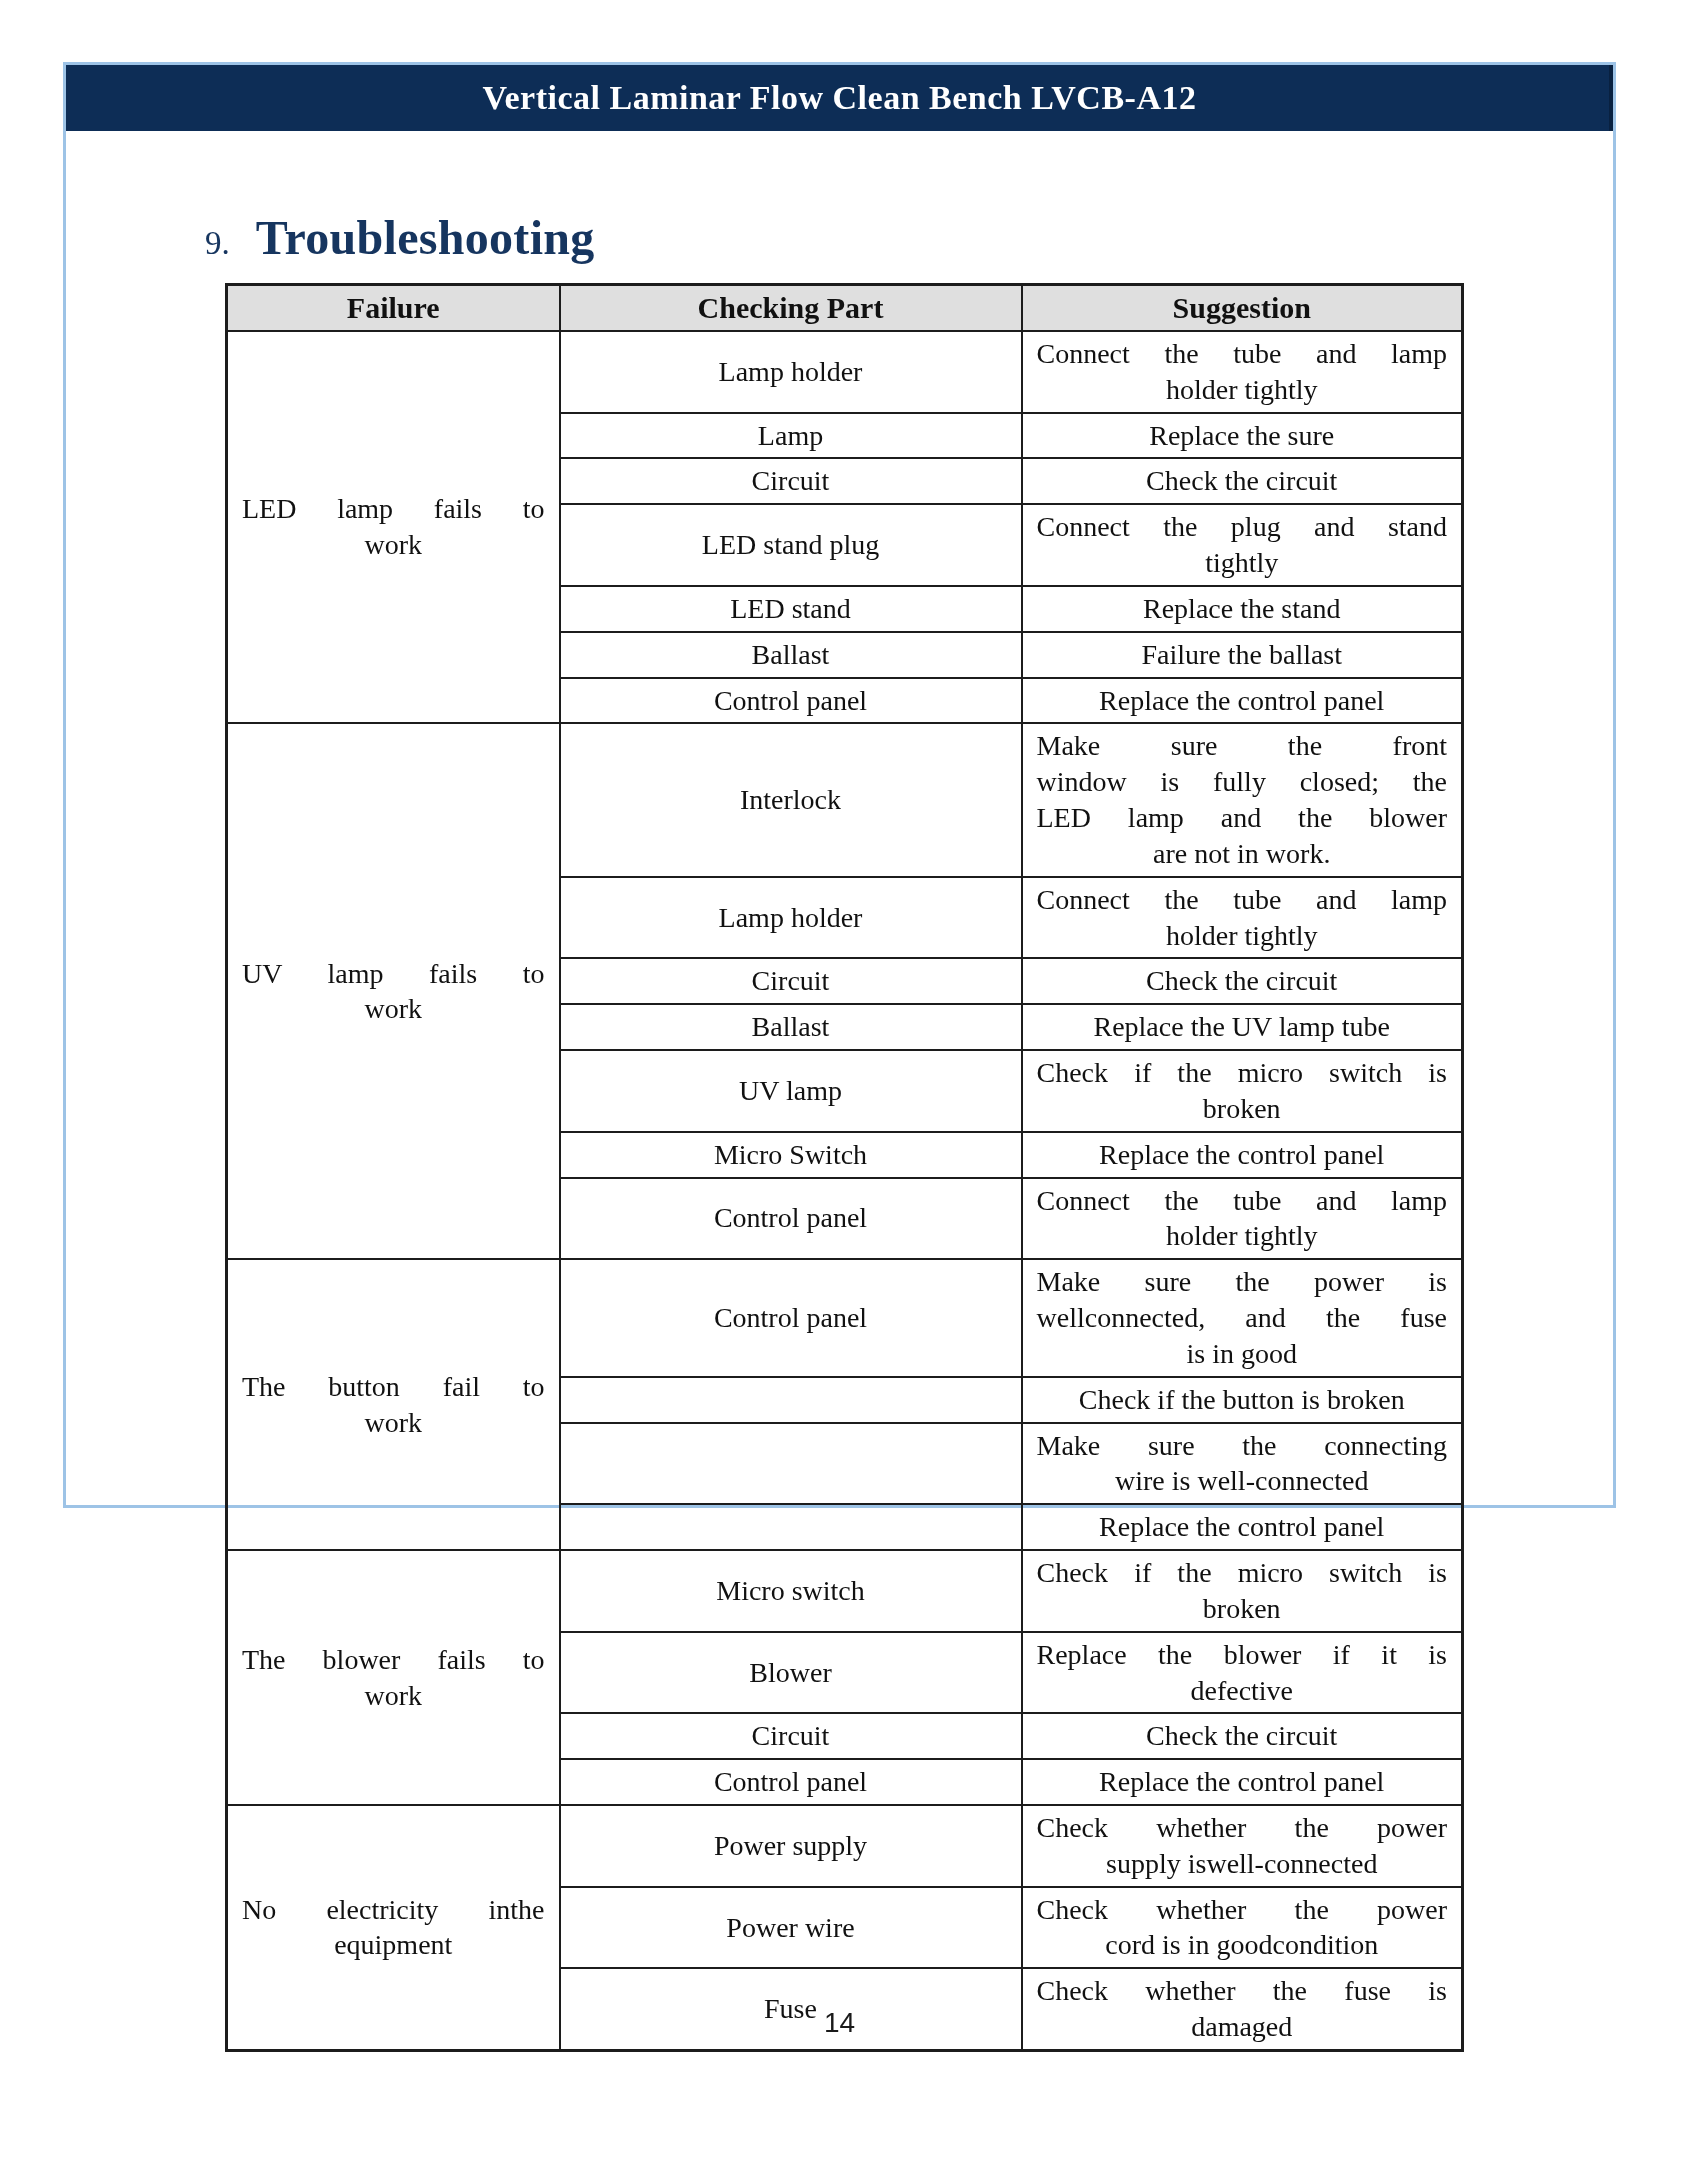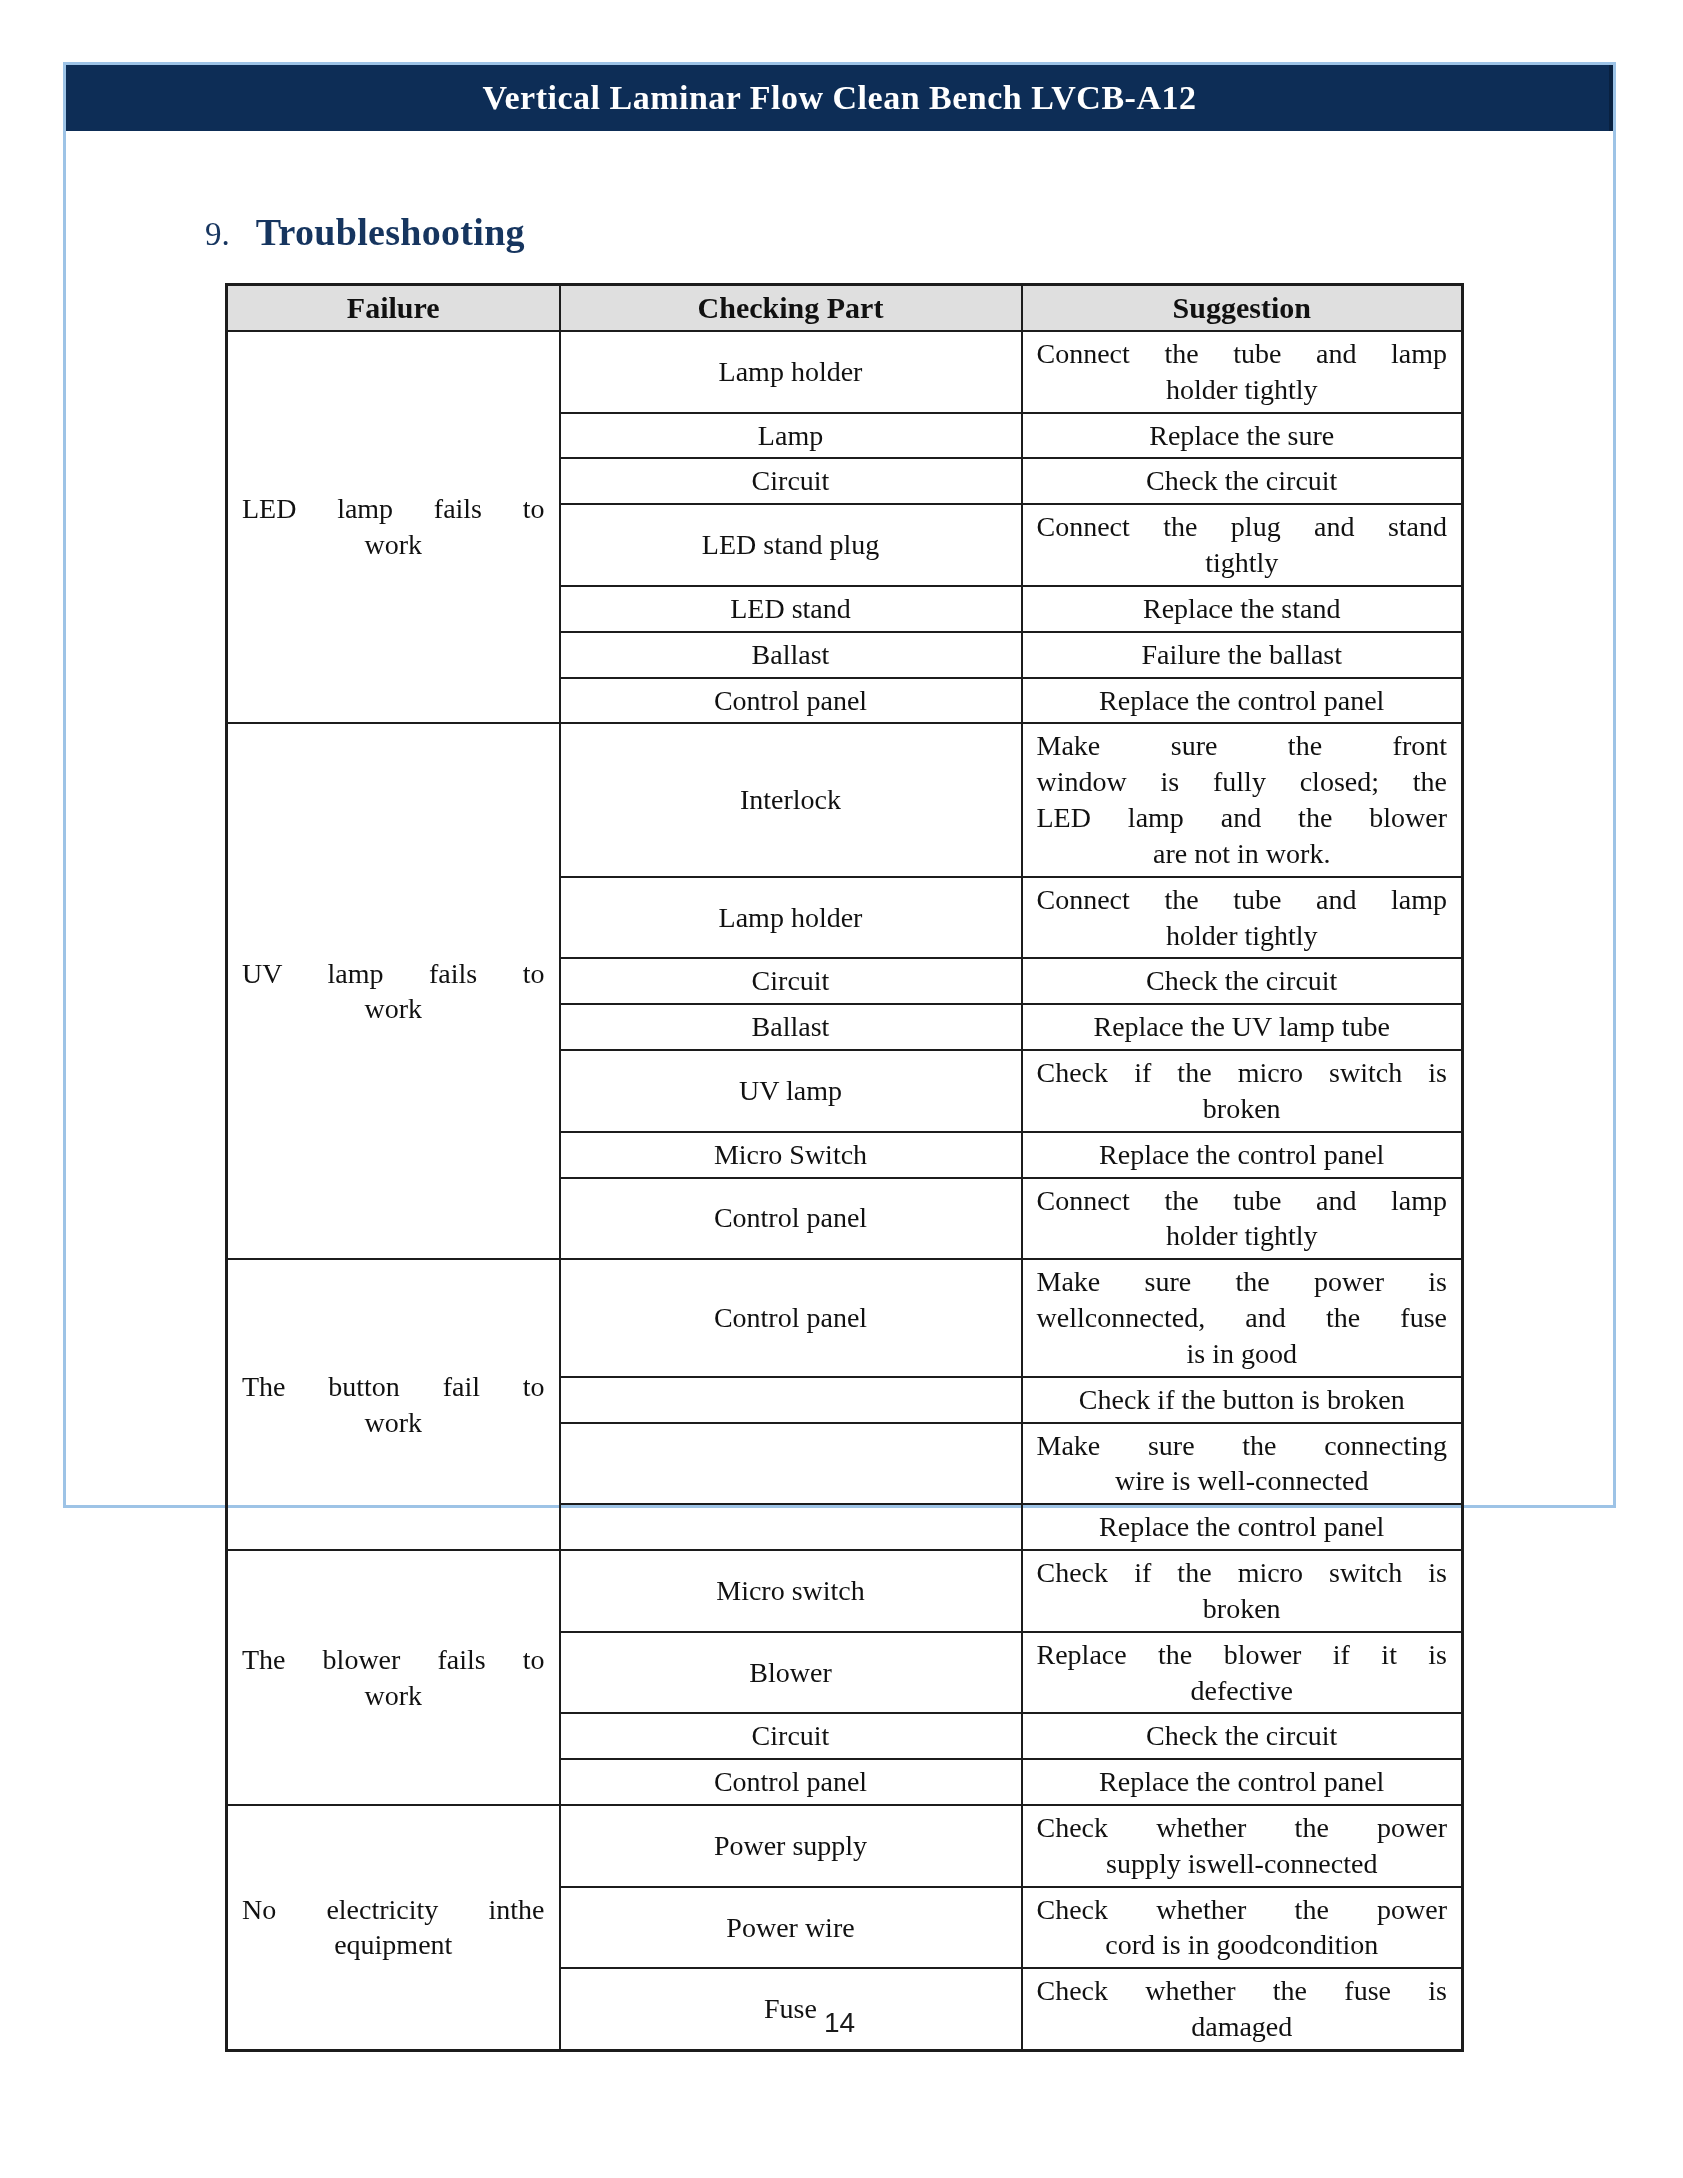--- a/index.html
+++ b/index.html
@@ -17,21 +17,21 @@
     box-shadow:inset -4px 0 0 rgba(0,0,0,0.25);
   }
   .header-title{
     color:#ffffff;font-weight:700;font-size:34px;letter-spacing:0.5px;white-space:nowrap;
   }
   .section-heading{
     position:absolute;left:139px;top:145px;display:flex;align-items:baseline;
     color:#16355f;
   }
   .section-number{font-size:33px;font-weight:400;margin-right:26px;}
-  .section-title{font-size:38px;font-weight:700;letter-spacing:0.3px;}
+  .section-title{font-size:48px;font-weight:700;letter-spacing:0.3px;}
   .table-wrap{position:absolute;left:159px;top:218px;width:1236px;}
   table.ts{
     width:100%;table-layout:fixed;border-collapse:collapse;
     border:3px solid #1c1c1c;font-size:28px;line-height:1.28;
   }
   table.ts th{
     background:var(--thbg,#dfdfdf);font-size:30px;font-weight:700;
     border:2px solid #1c1c1c;height:40px;padding:2px 0;text-align:center;
   }
   table.ts td{

